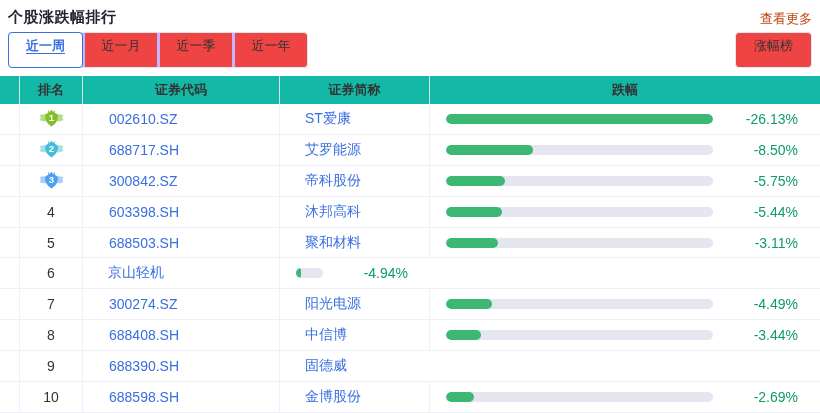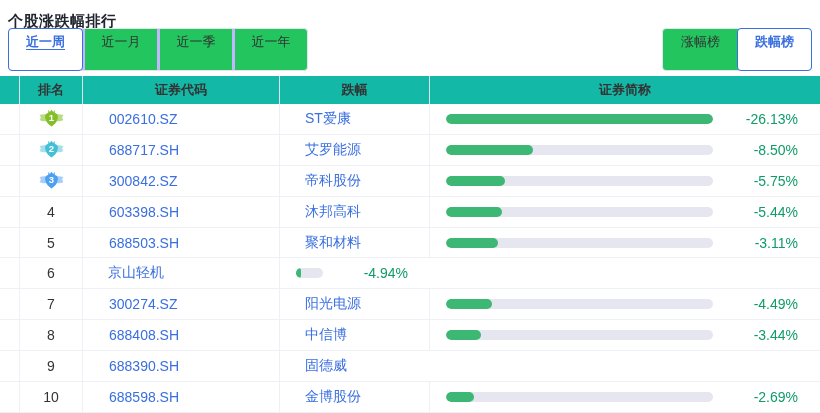--- a/index.html
+++ b/index.html
@@ -1,29 +1,29 @@
 <!DOCTYPE html>
 <html><head>
 <meta charset="utf-8">
 <style>
   * { margin:0; padding:0; box-sizing:border-box; }
   html,body { width:820px; height:413px; background:#fff; overflow:hidden;
               font-family:"Liberation Sans","DejaVu Sans",sans-serif; }
 
   
-  .topbar { display:flex; justify-content:space-between; align-items:flex-start;
-            padding:12px 8px 0 8px; height:27px;flex-direction:column; }
+  .topbar { display:flex; justify-content:space-between; align-items:flex-end;
+            padding:12px 8px 0 8px; height:27px; }
   .page-title { font-size:15px; font-weight:700; color:#21252f; letter-spacing:.5px; }
   .more-link { font-size:13px; color:#c2410c; cursor:pointer; text-decoration:none; line-height:17px; }
 
   
   .controls { display:flex; justify-content:space-between; align-items:center;
               margin:9px 8px 0 8px; height:27px; }
   .seg-group { display:inline-flex; border:1px solid #e2e5ec; border-radius:4px;
-               background:#22c55e; height:43px; }
+               background:#ef4444; height:36px; }
   .seg { min-width:75px; text-align:center; padding:0 16px; line-height:25px;
          font-size:13px; color:#333; border-left:3px solid #c4b5fd; cursor:pointer;
          white-space:nowrap; }
   .seg:first-child { border-left:none; }
   .seg.selected { border:1px solid #3a6fe0; border-radius:4px; color:#3a6fe0;
                   font-weight:700; margin:-1px; position:relative; z-index:1;
                   line-height:25px; background:#fff; }
   .seg.selected.underlined { text-decoration:underline; text-underline-offset:3px; }
 
   
@@ -54,31 +54,30 @@
 
 <div class="controls">
   <div class="seg-group" id="period-tabs">
       <div class="seg selected underlined">近一周</div>
       <div class="seg">近一月</div>
       <div class="seg">近一季</div>
       <div class="seg">近一年</div>
     </div>
   <div class="seg-group" id="board-toggle">
       <div class="seg">涨幅榜</div>
-      <div class="seg selected">跌幅榜</div>
     </div>
 </div>
 
 <div class="rank-table">
   <div class="tr thead">
     <div class="cell"></div>
     <div class="cell">排名</div>
     <div class="cell">证券代码</div>
+    <div class="cell">证券简称</div>
     <div class="cell">跌幅</div>
-    <div class="cell">证券简称</div>
   </div>
   <div class="tbody" id="tbody">
   <div class="tr">
     <div class="cell"></div>
     <div class="cell rank">
           <svg class="medal" viewBox="0 0 26 20">
             <path fill="#b9dc82" d="M1,6 C4,5 7,5 9,5.5 L9,12 C6,12.6 3,12.2 1,11 C2.6,9.4 2.6,7.6 1,6 Z"></path>
             <path fill="#b9dc82" transform="scale(-1,1) translate(-26,0)" d="M1,6 C4,5 7,5 9,5.5 L9,12 C6,12.6 3,12.2 1,11 C2.6,9.4 2.6,7.6 1,6 Z"></path>
             <path fill="#84bf2a" d="M9.8,0.8 L11.3,3 L13,0.8 L14.7,3 L16.2,0.8 L16.2,4.2 L9.8,4.2 Z"></path>
             <path fill="#84bf2a" d="M13,3.2 C16.8,3.2 19.4,4.8 19.4,7.6 C19.4,11.8 16.6,15.6 13,17.4 C9.4,15.6 6.6,11.8 6.6,7.6 C6.6,4.8 9.2,3.2 13,3.2 Z"></path>

